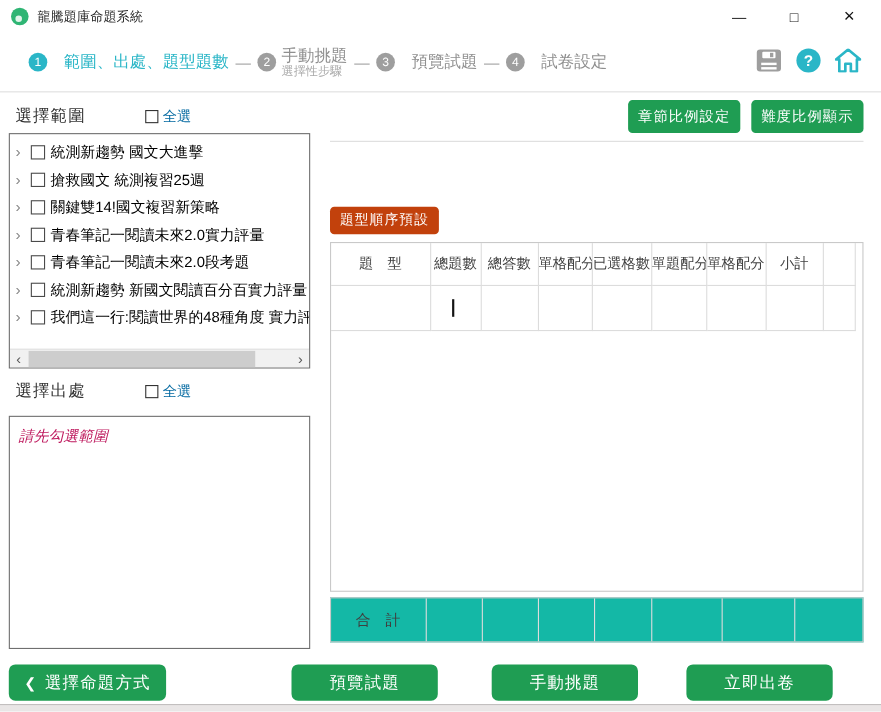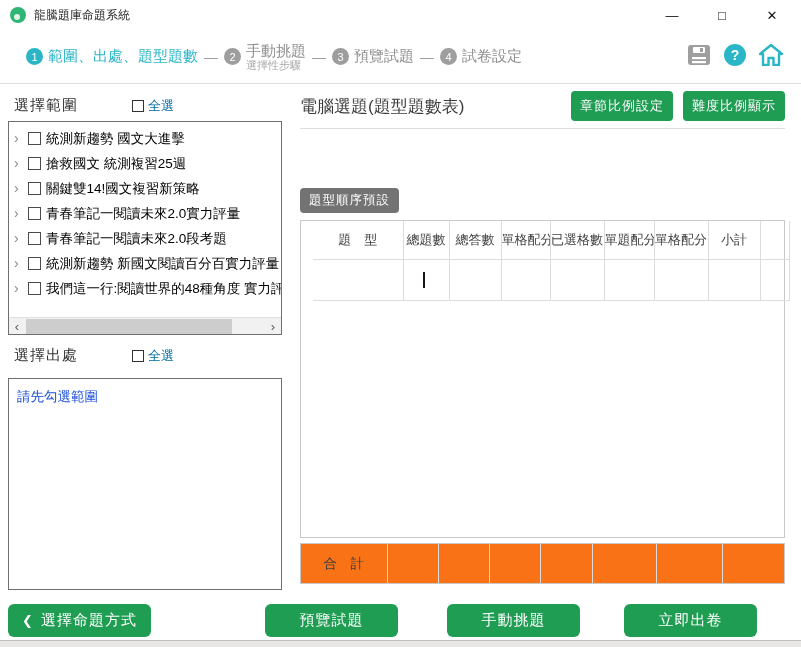--- a/index.html
+++ b/index.html
@@ -15,21 +15,21 @@
   .app-title { font-size:12px; color:#1f1f1f; margin-left:8px; }
   .win-controls { position:absolute; right:4px; top:0; height:30px; display:flex; }
   .win-btn { width:50px; height:30px; display:flex; align-items:center; justify-content:center; font-size:13px; color:#111; cursor:default; }
   
   .header { height:54px; display:flex; align-items:center; position:relative; border-bottom:1px solid #dedede; }
   .page-title { font-size:22px; color:#3c3c3c; margin-left:18px; letter-spacing:1px; }
   .steps { display:flex; align-items:center; margin-left:26px; }
   .step { display:flex; align-items:center; }
   .step-circle { width:17px; height:17px; border-radius:50%; background:#9e9e9e; color:#fff; font-size:11px; display:flex; align-items:center; justify-content:center; flex:none; }
   .step.active .step-circle { background:#2ab6c7; }
-  .step-label { font-size:15px; color:#8f8f8f; margin-left:5px; white-space:nowrap; }
+  .step-label { font-size:15px; color:#8f8f8f; margin-left:15px; white-space:nowrap; }
   .step.active .step-label { color:#2ab6c7; }
   .step-stack { display:flex; flex-direction:column; margin-left:5px; }
   .step-stack .step-label { margin-left:0; line-height:16px; }
   .step-sub { font-size:11px; color:#a9a9a9; line-height:12px; }
   .step-dash { color:#9e9e9e; font-size:14px; margin:0 6px; }
   .header-icons { position:absolute; right:18px; top:14px; display:flex; align-items:center; gap:13px; }
   .help-btn { width:22px; height:22px; border-radius:50%; background:#2ab6c7; color:#fff; font-size:14px; font-weight:bold; display:flex; align-items:center; justify-content:center; }
   
   .left-panel { position:absolute; left:0; top:85px; width:292px; }
   .section-row { display:flex; align-items:center; margin:11px 0 6px 14px; }
@@ -40,36 +40,36 @@
   .list-box { margin-left:8px; width:274px; height:214px; border:1px solid #6f6f6f; position:relative; overflow:hidden; background:#fff; }
   .tree-item { display:flex; align-items:center; height:25px; padding-left:5px; white-space:nowrap; overflow:hidden; }
   .tree-chev { color:#8a8a8a; font-size:14px; width:12px; flex:none; line-height:25px; }
   .tree-cb { width:13px; height:13px; border:1.5px solid #4a4a4a; background:#fff; margin:0 5px 0 2px; flex:none; }
   .tree-lbl { font-size:13.5px; color:#000000; }
   .hscroll { position:absolute; left:0; right:0; bottom:0; height:17px; background:#f1f1f1; border-top:1px solid #e0e0e0; }
   .hs-arrow { position:absolute; top:0; width:16px; height:17px; display:flex; align-items:center; justify-content:center; color:#5a5a5a; font-size:13px; }
   .hs-left { left:0; } .hs-right { right:0; }
   .hs-thumb { position:absolute; left:17px; top:1px; width:206px; height:15px; background:#cdcdcd; }
   .source-box { margin-left:8px; margin-top:13px; width:274px; height:212px; border:1px solid #6f6f6f; background:#fff; }
-  .placeholder { font-size:13.5px; color:#1d4ed8; margin:9px 0 0 8px; }
+  .placeholder { font-size:13.5px; color:#be185d; margin:9px 0 0 8px;font-style:italic; }
   
   .right-panel { position:absolute; left:300px; top:85px; width:485px; height:505px; }
   .rp-title { position:absolute; left:0; top:10px; font-size:17px; color:#3c3c3c; }
   .rp-btns { position:absolute; right:0; top:6px; display:flex; gap:10px; }
   .green-btn { background:#1f9d53; color:#fff; border:none; border-radius:4px; font-size:13px; padding:6px 9px; font-family:inherit; letter-spacing:1px; }
   .rp-divider { position:absolute; left:0; right:0; top:43px; border-bottom:1px solid #ddd; }
-  .type-badge { position:absolute; left:0; top:103px; background:#737373; color:#fff; font-size:12.5px; padding:4px 9px; border-radius:4px; letter-spacing:1px; }
-  .table-wrap { position:absolute; left:0; top:135px; width:485px; height:318px; border:1px solid #c9c9c9; background:#fff;padding-left:12px; }
+  .type-badge { position:absolute; left:0; top:103px; background:#c2410c; color:#fff; font-size:12.5px; padding:4px 9px; border-radius:4px; letter-spacing:1px; }
+  .table-wrap { position:absolute; left:0; top:135px; width:485px; height:318px; border:1px solid #c9c9c9; background:#fff; }
   table { border-collapse:collapse; table-layout:fixed; }
   .qtable { width:476px; }
   .qtable th { height:38px; font-weight:normal; font-size:13px; color:#3f3f3f; text-align:center;
                border-right:1px solid #dcdcdc; border-bottom:1px solid #dcdcdc; overflow:hidden; white-space:nowrap; }
   .qtable td { height:41px; border-right:1px solid #dcdcdc; border-bottom:1px solid #dcdcdc; }
   .caret { width:2px; height:16px; background:#141414; margin-left:19px; }
-  .total-wrap { position:absolute; left:0; top:458px; width:485px; height:41px; border:1px solid #c9c9c9; background:#f97316; }
+  .total-wrap { position:absolute; left:0; top:458px; width:485px; height:41px; border:1px solid #c9c9c9; background:#14b8a6; }
   .ttable { width:483px; height:39px; }
   .ttable td { border-right:1px solid #dcdcdc; font-size:13.5px; color:#3f3f3f; text-align:center; }
   .ttable td:last-child { border-right:none; }
   
   .action-btn { position:absolute; top:604px; height:33px; background:#1f9d53; color:#fff; border:none; border-radius:6px;
                 font-size:15px; font-family:inherit; display:flex; align-items:center; justify-content:center; letter-spacing:1px; }
   .btn-back { left:8px; padding:0 14px; }
   .btn-back .chev { font-size:13px; margin-right:7px; }
   .btn-preview { left:265px; width:133px; }
   .btn-manual { left:447px; width:133px; }
@@ -193,21 +193,20 @@
       <div class="selall-box"></div>
       <span class="selall-lbl">全選</span>
     </div>
   </div>
   <div class="source-box">
     <div class="placeholder">請先勾選範圍</div>
   </div>
 </div>
 
 <div class="right-panel">
-  <div class="rp-title">電腦選題(題型題數表)</div>
   <div class="rp-btns">
     <button class="green-btn">章節比例設定</button>
     <button class="green-btn">難度比例顯示</button>
   </div>
   <div class="rp-divider"></div>
 
   <div class="type-badge">題型順序預設</div>
 
   <div class="table-wrap">
     <table class="qtable">

